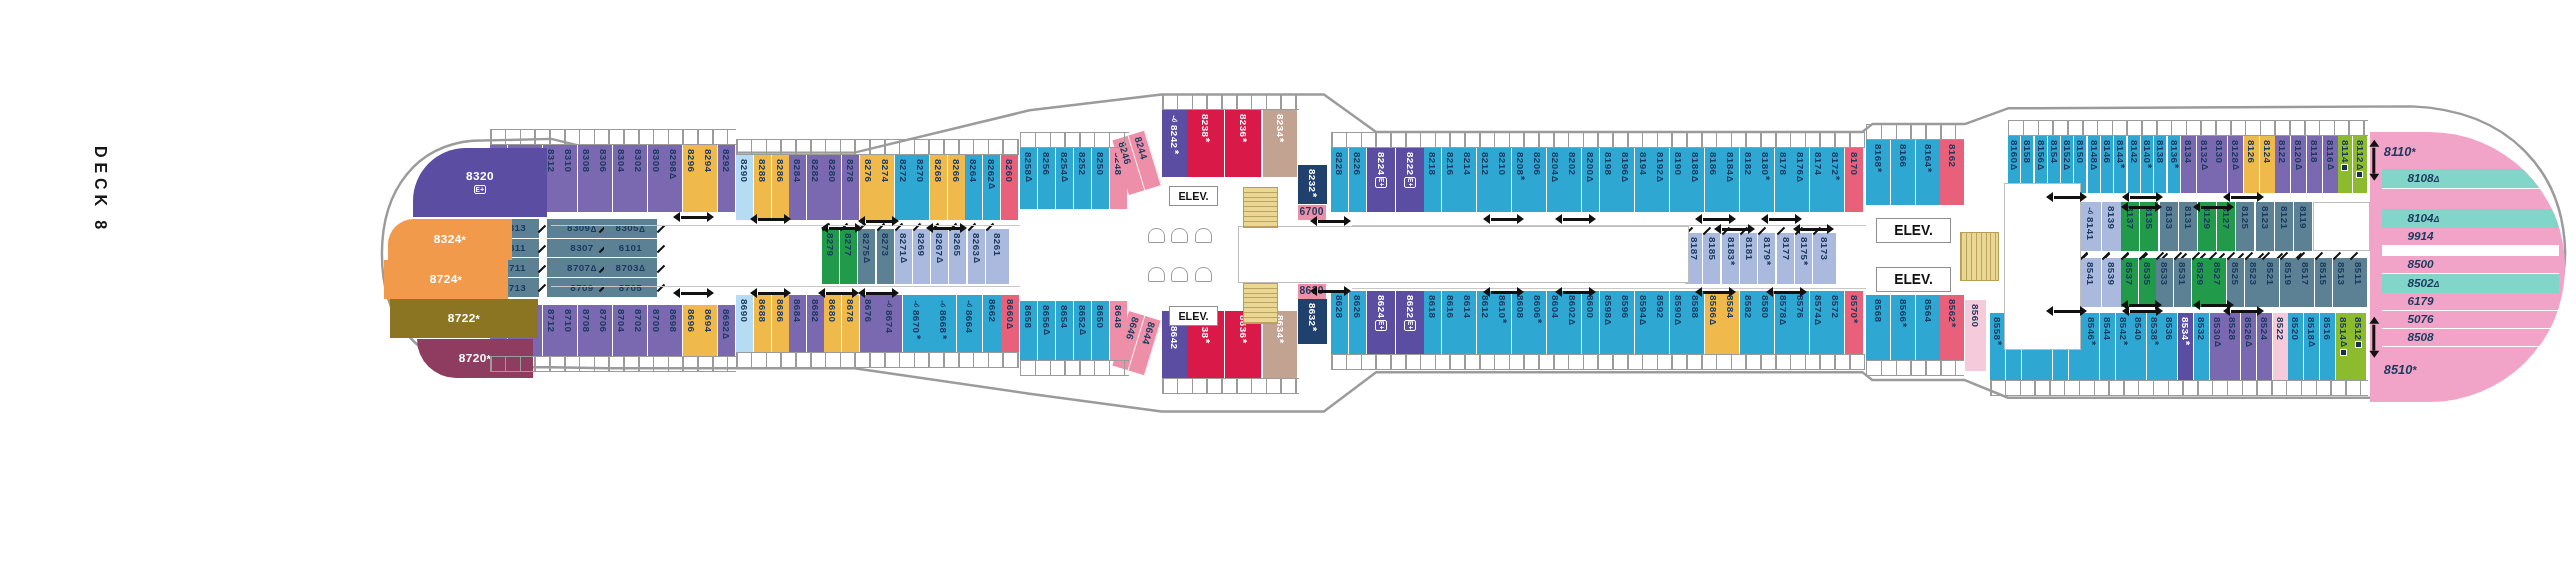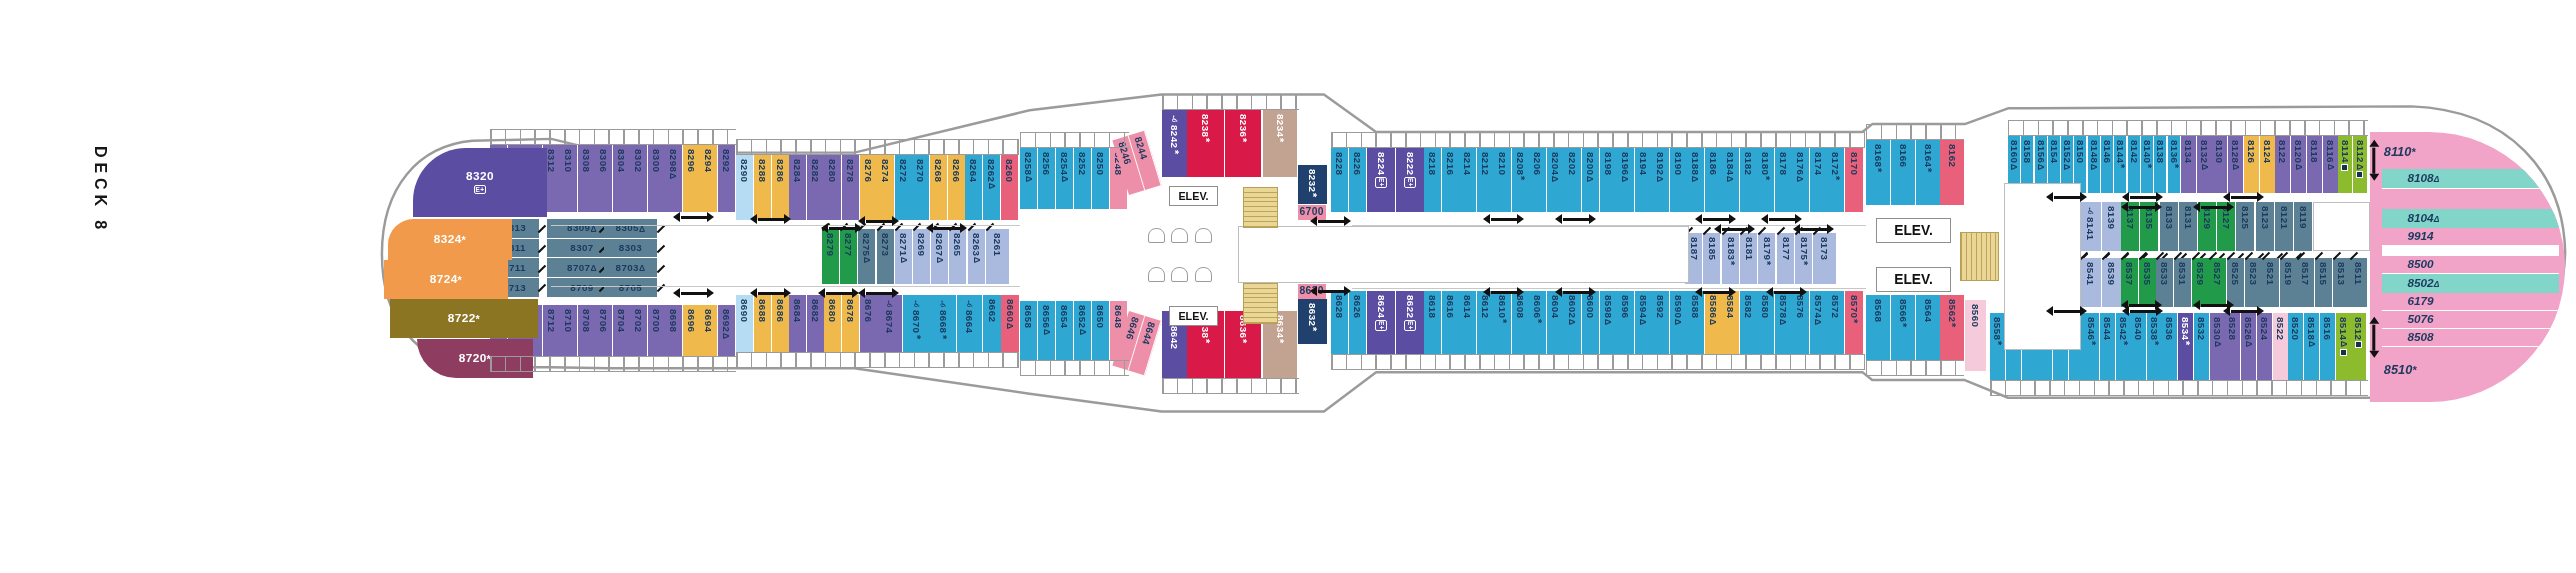--- a/index.html
+++ b/index.html
@@ -888,21 +888,21 @@
       </div>
       <div class="tick" style="left: 602px; top: 224px;"></div>
       <div class="tick" style="left: 602px; top: 244px;"></div>
       <div class="tick" style="left: 602px; top: 264px;"></div>
       <div class="tick" style="left: 602px; top: 283px;"></div>
       <div class="gridcol" style="left: 604px; top: 219px; width: 53px; height: 79px;">
         <div class="gridcell">
           <span class="ct" style="writing-mode: horizontal-tb; margin-top: 0px;">8305<span class="tri">Δ</span></span>
         </div>
         <div class="gridcell">
-          <span class="ct" style="writing-mode: horizontal-tb; margin-top: 0px;">8303</span>
+          <span class="ct" style="writing-mode: horizontal-tb; margin-top: 0px;">6101</span>
         </div>
         <div class="gridcell">
           <span class="ct" style="writing-mode: horizontal-tb; margin-top: 0px;">8703<span class="tri">Δ</span></span>
         </div>
         <div class="gridcell">
           <span class="ct" style="writing-mode: horizontal-tb; margin-top: 0px;">8705</span>
         </div>
       </div>
       <div class="tick" style="left: 660px; top: 224px;"></div>
       <div class="tick" style="left: 660px; top: 244px;"></div>

